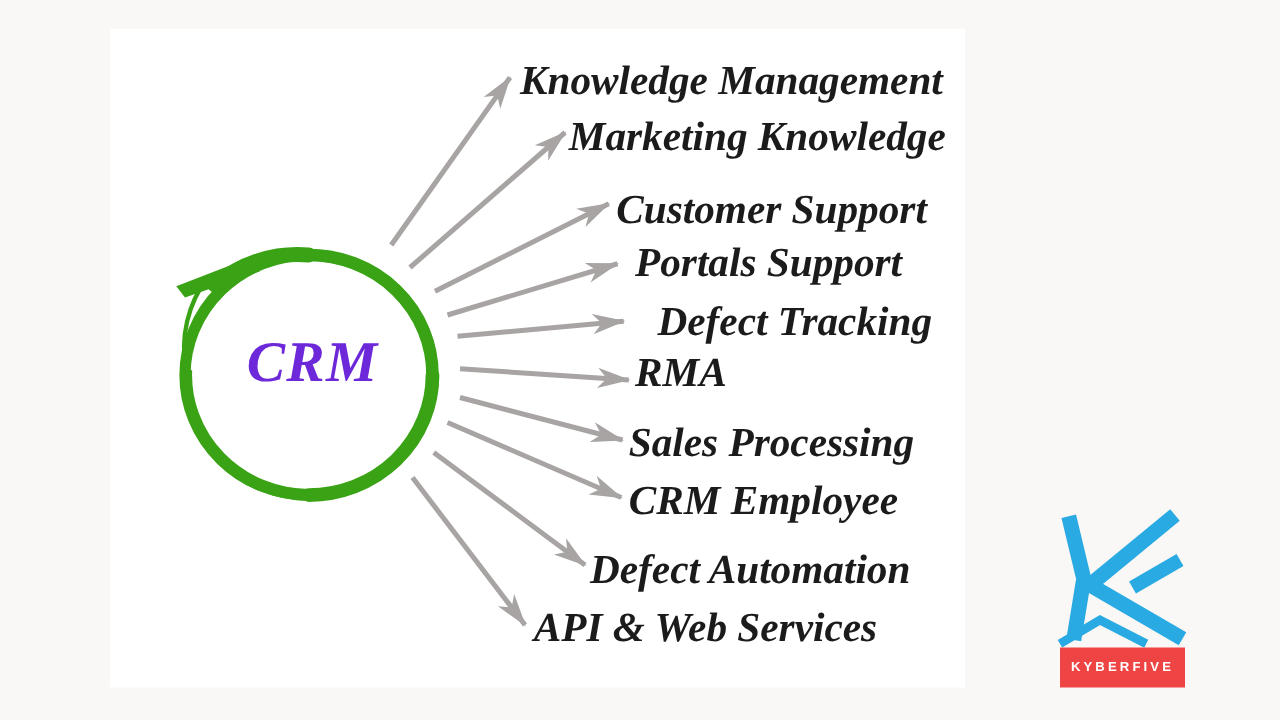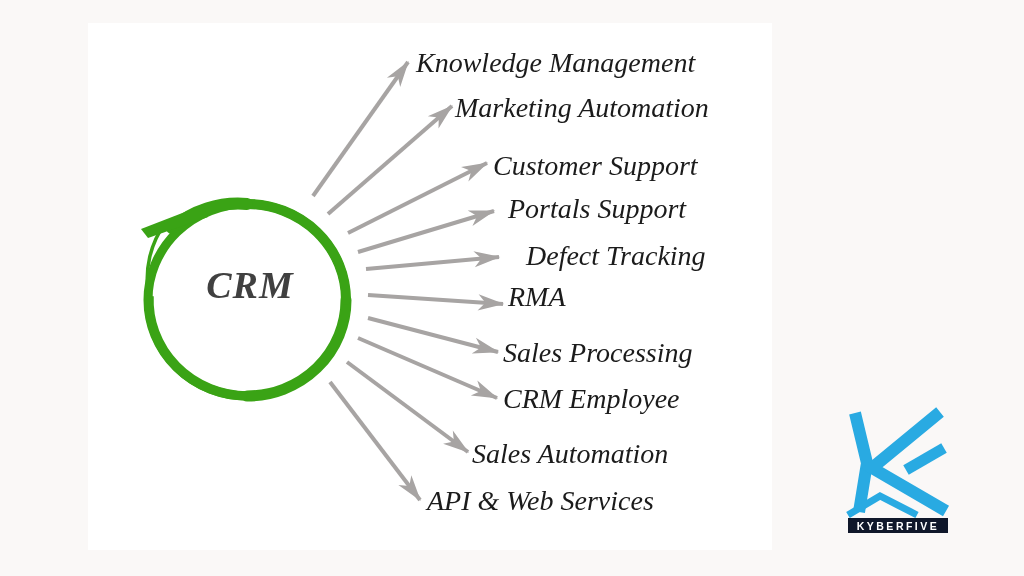--- a/index.html
+++ b/index.html
@@ -13,39 +13,39 @@
   #stage{position:absolute;left:0;top:0;width:1024px;height:576px;}
   #card{
     position:absolute;left:88px;top:23px;width:684px;height:527px;
     background:#ffffff;
   }
   #diagram-svg{position:absolute;left:0;top:0;width:1024px;height:576px;}
   .diagram-label{
     position:absolute;
     font-family:"Liberation Serif","DejaVu Serif",serif;
     font-style:italic;
-    font-weight:400;
-    font-size:28px;
+    font-weight:700;
+    font-size:33px;
     line-height:1.15;
     color:#1b1b1b;
     white-space:nowrap;
   }
   #crm-label{
     position:absolute;left:150px;top:263px;width:200px;
     text-align:center;
     font-family:"Liberation Serif","DejaVu Serif",serif;
     font-style:italic;font-weight:700;
-    font-size:38px;color:#404040;
+    font-size:46px;color:#6d28d9;
     letter-spacing:1px;
   }
   #logo{position:absolute;left:840px;top:400px;width:116px;height:146px;}
   #logo-mark{position:absolute;left:0;top:0;}
   #logo-bar{
-    position:absolute;left:8px;top:118px;width:100px;height:15px;
-    background:#0f172a;
+    position:absolute;left:8px;top:118px;width:100px;height:32px;
+    background:#ef4444;
     color:#ffffff;
     font-size:10.5px;
     font-weight:700;
     letter-spacing:2.5px;
     display:flex;align-items:center;justify-content:center;
     font-family:"Liberation Sans",sans-serif;
   }
 </style>
 </head>
 <body>
@@ -76,28 +76,28 @@
       <line x1="368" y1="318" x2="498" y2="352" stroke="#a7a4a3" stroke-width="4" marker-end="url(#ah)"></line>
       <line x1="358" y1="338" x2="497" y2="398" stroke="#a7a4a3" stroke-width="4" marker-end="url(#ah)"></line>
       <line x1="347" y1="362" x2="468" y2="452" stroke="#a7a4a3" stroke-width="4" marker-end="url(#ah)"></line>
       <line x1="330" y1="382" x2="420" y2="500" stroke="#a7a4a3" stroke-width="4" marker-end="url(#ah)"></line>
     </svg>
 
   <div id="crm-label">CRM</div>
 
   <div id="labels">
       <div class="diagram-label" style="left: 416px; top: 47px;">Knowledge Management</div>
-      <div class="diagram-label" style="left: 455px; top: 92px;">Marketing Automation</div>
+      <div class="diagram-label" style="left: 455px; top: 92px;">Marketing Knowledge</div>
       <div class="diagram-label" style="left: 493px; top: 150px;">Customer Support</div>
       <div class="diagram-label" style="left: 508px; top: 193px;">Portals Support</div>
       <div class="diagram-label" style="left: 526px; top: 240px; text-align: right;">Defect Tracking</div>
       <div class="diagram-label" style="left: 508px; top: 281px;">RMA</div>
       <div class="diagram-label" style="left: 503px; top: 337px;">Sales Processing</div>
       <div class="diagram-label" style="left: 503px; top: 383px;">CRM Employee</div>
-      <div class="diagram-label" style="left: 472px; top: 438px;">Sales Automation</div>
+      <div class="diagram-label" style="left: 472px; top: 438px;">Defect Automation</div>
       <div class="diagram-label" style="left: 427px; top: 485px;">API &amp; Web Services</div>
     </div>
 
   <div id="logo">
     <svg id="logo-mark" xmlns="http://www.w3.org/2000/svg" width="116" height="124" viewBox="-8 -8 116 124" aria-hidden="true">
         <path d="M 7 5 L 19 55 L 11 104" fill="none" stroke="#29aae2" stroke-width="12"></path>
         <path d="M 92 4 L 24 60 L 98 103" fill="none" stroke="#29aae2" stroke-width="12"></path>
         <path d="M 58 62 L 96 40" fill="none" stroke="#29aae2" stroke-width="11"></path>
         <path d="M 0 107 L 32 88 L 69 107" fill="none" stroke="#29aae2" stroke-width="7"></path>
       </svg>

